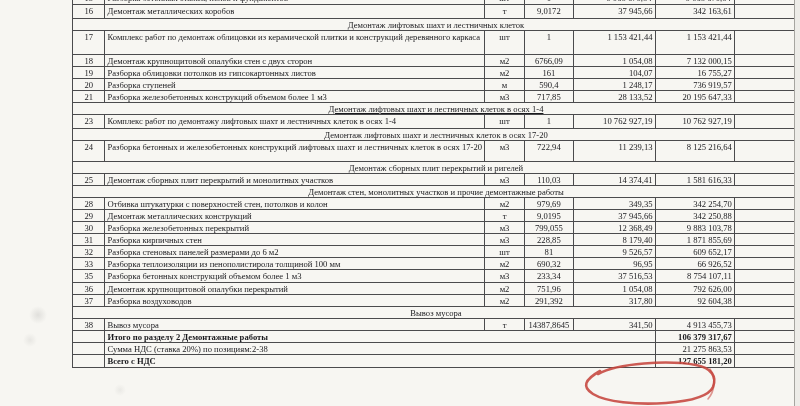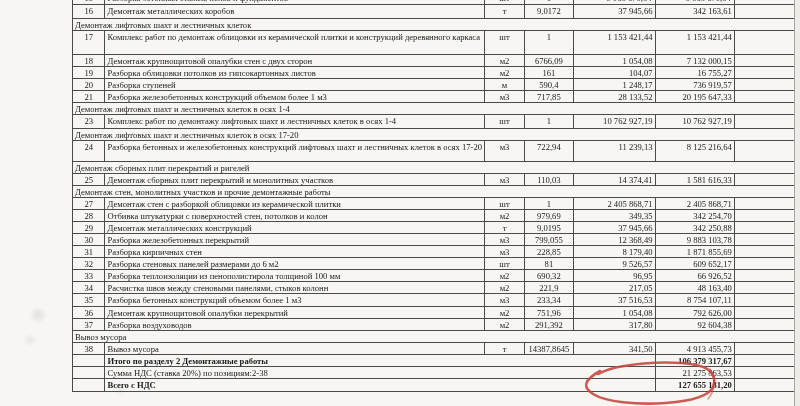--- a/index.html
+++ b/index.html
@@ -31,21 +31,21 @@
     overflow:hidden;
     white-space:nowrap;
   }
   td.c-num{text-align:center;}
   td.c-desc{white-space:pre-line;}
   td.c-unit{text-align:center;}
   td.c-qty{text-align:center;}
   td.c-price{text-align:right;padding-right:3px;}
   td.c-total{text-align:right;padding-right:3px;}
   td.c-empty{}
-  tr.sec td{white-space:nowrap;}
+  tr.sec td{white-space:nowrap;text-align:center;}
   tr.bold td.c-desc, tr.bold td.c-total{font-weight:bold;}
   
   tr.partial td{padding:0 2px;}
   tr.partial .clip{height:4px;overflow:hidden;}
   tr.partial .clip span{display:block;margin-top:-7px;}
   tr.partial .clip.t-c{text-align:center;}
   tr.partial .clip.t-r{text-align:right;padding-right:1px;}
 
   svg.red-annot{position:absolute;left:572px;top:353px;pointer-events:none;}
 </style>
@@ -153,21 +153,21 @@
       </tr>
       <tr style="height: 11px;">
         <td class="c-num">21</td>
         <td class="c-desc">Разборка железобетонных конструкций объемом более 1 м3</td>
         <td class="c-unit">м3</td>
         <td class="c-qty">717,85</td>
         <td class="c-price">28 133,52</td>
         <td class="c-total">20 195 647,33</td>
         <td class="c-empty"></td>
       </tr>
-      <tr class="sec" style="height: 12px;">
+      <tr class="sec" style="height: 12px; text-decoration: underline;">
         <td class="c-desc" colspan="7">Демонтаж лифтовых шахт и лестничных клеток в осях 1-4</td>
       </tr>
       <tr style="height: 14px;">
         <td class="c-num">23</td>
         <td class="c-desc">Комплекс работ по демонтажу лифтовых шахт и лестничных клеток в осях 1-4</td>
         <td class="c-unit">шт</td>
         <td class="c-qty">1</td>
         <td class="c-price">10 762 927,19</td>
         <td class="c-total">10 762 927,19</td>
         <td class="c-empty"></td>
@@ -193,29 +193,20 @@
         <td class="c-desc">Демонтаж сборных плит перекрытий и монолитных участков</td>
         <td class="c-unit">м3</td>
         <td class="c-qty">110,03</td>
         <td class="c-price">14 374,41</td>
         <td class="c-total">1 581 616,33</td>
         <td class="c-empty"></td>
       </tr>
       <tr class="sec" style="height: 12px; padding-left: 28px;">
         <td class="c-desc" colspan="7">Демонтаж стен, монолитных участков и прочие демонтажные работы</td>
       </tr>
-      <tr style="height: 12px;">
-        <td class="c-num">27</td>
-        <td class="c-desc">Демонтаж стен с разборкой облицовки из керамической плитки</td>
-        <td class="c-unit">шт</td>
-        <td class="c-qty">1</td>
-        <td class="c-price">2 405 868,71</td>
-        <td class="c-total">2 405 868,71</td>
-        <td class="c-empty"></td>
-      </tr>
       <tr style="height: 11px;">
         <td class="c-num">28</td>
         <td class="c-desc">Отбивка штукатурки с поверхностей стен, потолков и колон</td>
         <td class="c-unit">м2</td>
         <td class="c-qty">979,69</td>
         <td class="c-price">349,35</td>
         <td class="c-total">342 254,70</td>
         <td class="c-empty"></td>
       </tr>
       <tr style="height: 12px;">
@@ -256,29 +247,20 @@
       </tr>
       <tr style="height: 12px;">
         <td class="c-num">33</td>
         <td class="c-desc">Разборка теплоизоляции из пенополистирола толщиной 100 мм</td>
         <td class="c-unit">м2</td>
         <td class="c-qty">690,32</td>
         <td class="c-price">96,95</td>
         <td class="c-total">66 926,52</td>
         <td class="c-empty"></td>
       </tr>
-      <tr style="height: 12px;">
-        <td class="c-num">34</td>
-        <td class="c-desc">Расчистка швов между стеновыми панелями, стыков колонн</td>
-        <td class="c-unit">м2</td>
-        <td class="c-qty">221,9</td>
-        <td class="c-price">217,05</td>
-        <td class="c-total">48 163,40</td>
-        <td class="c-empty"></td>
-      </tr>
       <tr style="height: 13px;">
         <td class="c-num">35</td>
         <td class="c-desc">Разборка бетонных конструкций объемом более 1 м3</td>
         <td class="c-unit">м3</td>
         <td class="c-qty">233,34</td>
         <td class="c-price">37 516,53</td>
         <td class="c-total">8 754 107,11</td>
         <td class="c-empty"></td>
       </tr>
       <tr style="height: 12px;">

